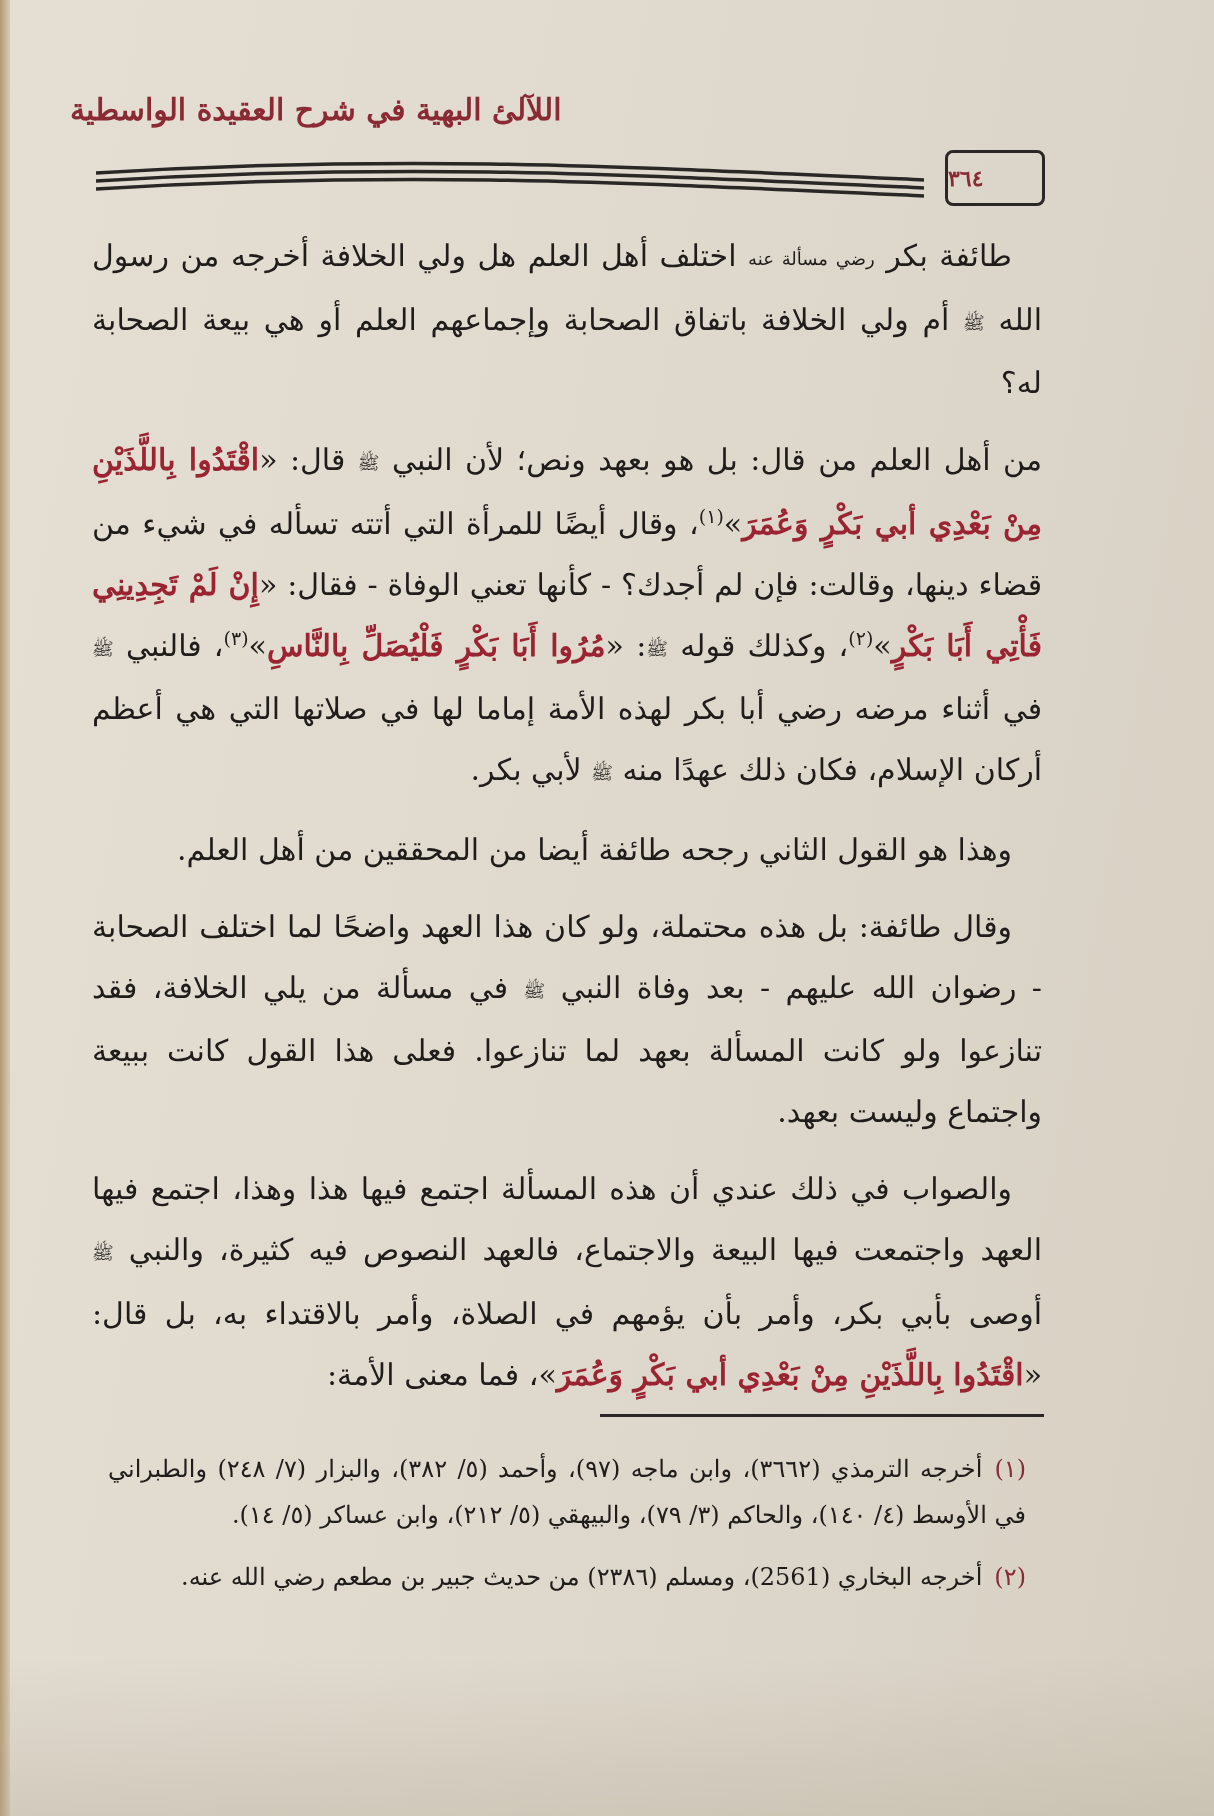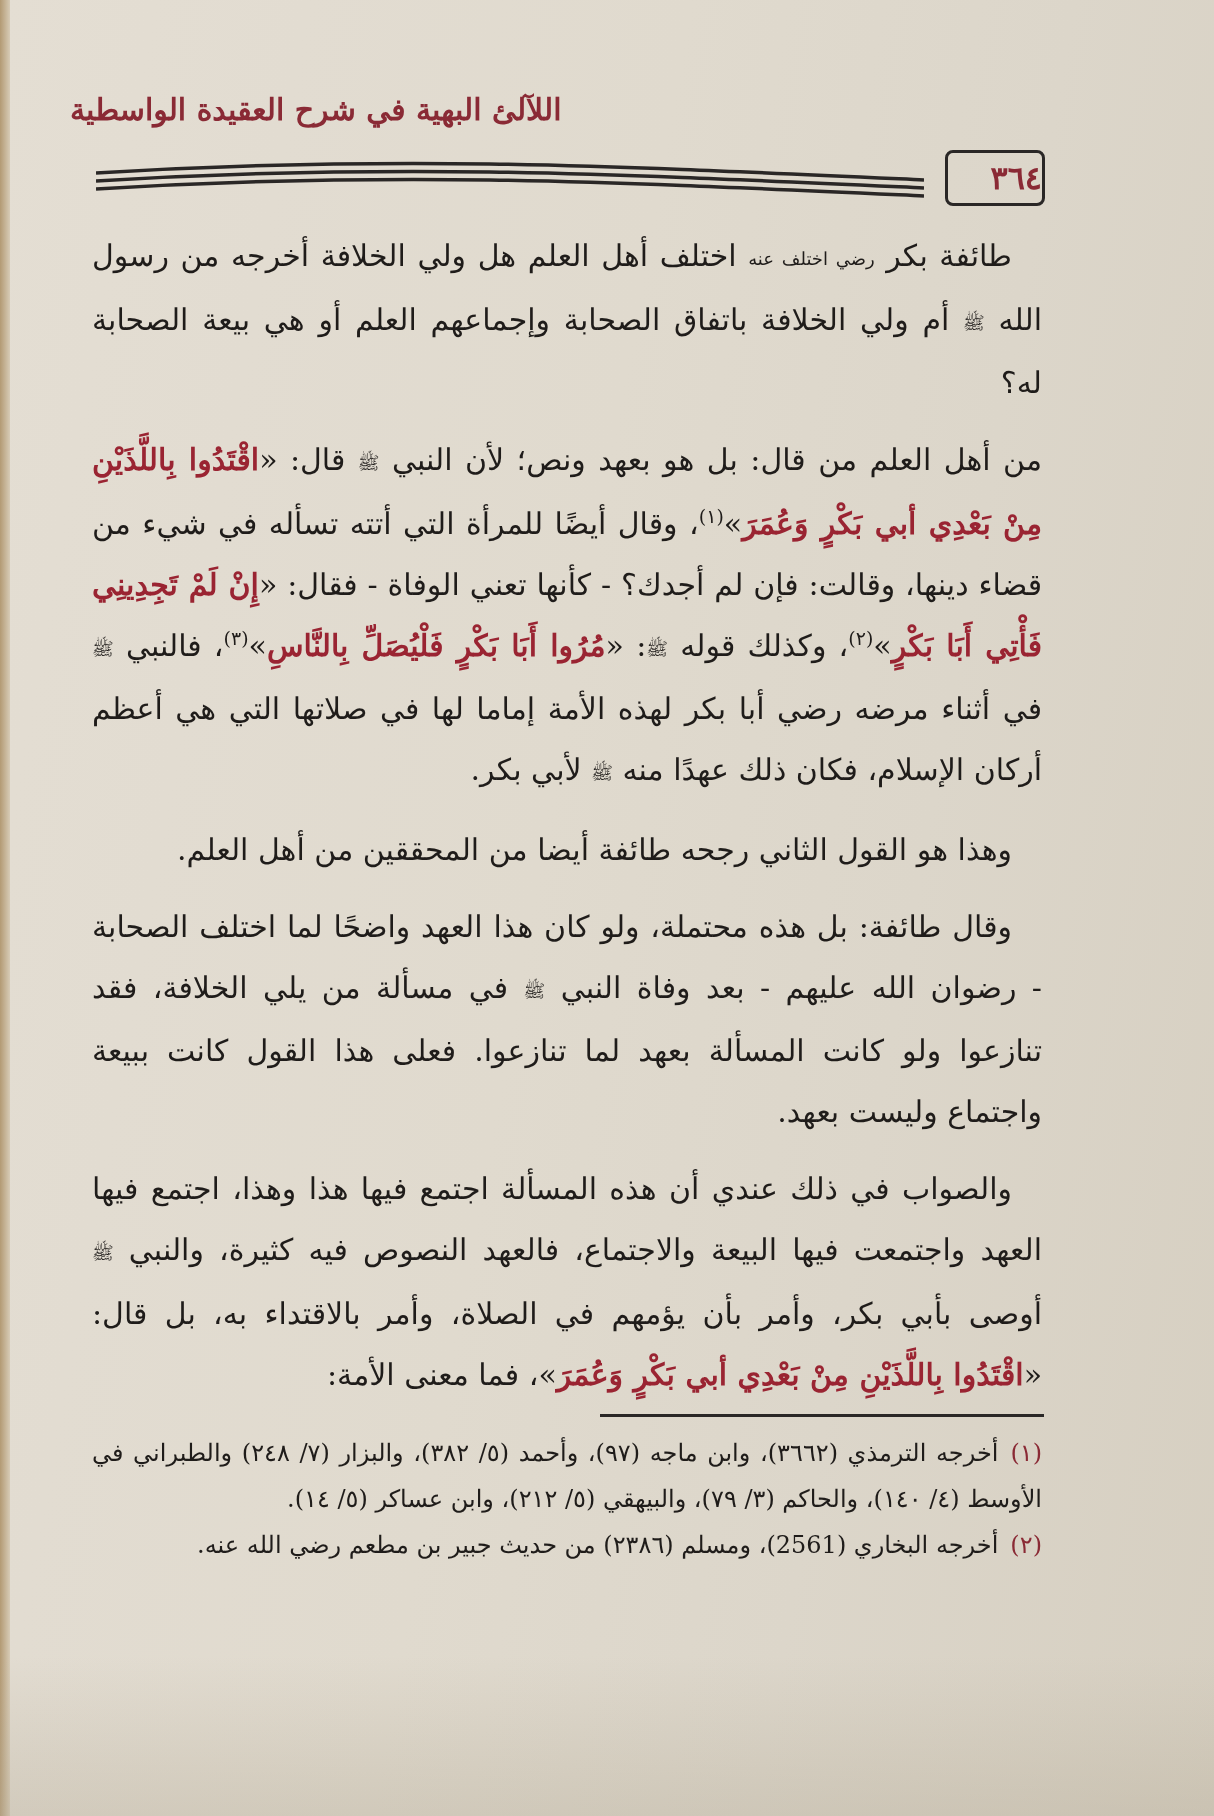--- a/index.html
+++ b/index.html
@@ -27,62 +27,62 @@
       position: absolute; left: 70px; top: 92px;
       color: #8a2a35; font-size: 30px; font-weight: bold;
       direction: rtl;
     }
     .ornament {
       position: absolute; left: 96px; top: 145px; width: 828px; height: 60px;
     }
     .page-number-box {
       position: absolute; left: 945px; top: 150px; width: 100px; height: 56px;
       border: 3px solid #2a2726; border-radius: 8px;
-      display: flex; align-items: center; justify-content: flex-end;
-      color: #8a2a35; font-size: 32px; font-weight: bold;
+      display: flex; align-items: center; justify-content: flex-start;
+      color: #8a2a35; font-size: 22px; font-weight: bold;
       box-sizing: border-box;
     }
     .body-text {
       position: absolute; left: 92px; width: 950px;
       direction: rtl; text-align: justify;
       color: #1f1c1a; font-size: 30px; line-height: 61px;
     }
     .body-text p { margin: 0 0 16px 0; text-indent: 30px; }
     .body-text p.noindent { text-indent: 0; }
     .hadith { color: #9a2432; font-weight: bold; }
     .ref { font-size: 19px; vertical-align: super; line-height: 0; }
     .salutation { font-size: 18px; vertical-align: middle; }
     .footnote-rule {
       position: absolute; left: 600px; top: 1414px; width: 444px; height: 3px; background: #2a2726;
     }
     .footnotes {
       position: absolute; left: 92px; top: 1430px; width: 950px;
       direction: rtl; color: #1f1c1a; font-size: 24px; line-height: 46px;
     }
-    .footnote { margin: 0; text-align: justify; }
+    .footnote { margin: 16px; text-align: justify; }
     .fn-num { color: #8a2a35; margin-left: 12px; }
   </style>
 </head>
 <body>
 
 <div class="page">
   <div class="running-title">اللآلئ البهية في شرح العقيدة الواسطية</div>
 
   <svg class="ornament" viewBox="0 0 828 60" preserveAspectRatio="none">
     <path d="M0 28 C 300 10, 500 20, 828 35" stroke="#2a2726" stroke-width="3.5" fill="none"></path>
     <path d="M0 36 C 300 18, 500 28, 828 43" stroke="#2a2726" stroke-width="3.5" fill="none"></path>
     <path d="M0 44 C 300 26, 500 36, 828 51" stroke="#2a2726" stroke-width="3.5" fill="none"></path>
   </svg>
 
   <div class="page-number-box">
     <span>٣٦٤</span>
   </div>
 
   <div class="body-text" style="top:225px;">
-    <p><span>طائفة بكر </span><span class="salutation">رضي اختلف عنه</span><span> اختلف أهل العلم هل ولي الخلافة أخرجه من رسول الله </span><span class="salutation">ﷺ</span><span> أم ولي الخلافة باتفاق الصحابة وإجماعهم العلم أو هي بيعة الصحابة له؟</span></p>
+    <p><span>طائفة بكر </span><span class="salutation">رضي مسألة عنه</span><span> اختلف أهل العلم هل ولي الخلافة أخرجه من رسول الله </span><span class="salutation">ﷺ</span><span> أم ولي الخلافة باتفاق الصحابة وإجماعهم العلم أو هي بيعة الصحابة له؟</span></p>
     <p class="noindent"><span>من أهل العلم من قال: بل هو بعهد ونص؛ لأن النبي </span><span class="salutation">ﷺ</span><span> قال: «</span><span class="hadith">اقْتَدُوا بِاللَّذَيْنِ مِنْ بَعْدِي أبي بَكْرٍ وَعُمَرَ</span><span>»</span><span class="ref">(١)</span><span>، وقال أيضًا للمرأة التي أتته تسأله في شيء من قضاء دينها، وقالت: فإن لم أجدك؟ - كأنها تعني الوفاة - فقال: «</span><span class="hadith">إِنْ لَمْ تَجِدِينِي فَأْتِي أَبَا بَكْرٍ</span><span>»</span><span class="ref">(٢)</span><span>، وكذلك قوله </span><span class="salutation">ﷺ</span><span>: «</span><span class="hadith">مُرُوا أَبَا بَكْرٍ فَلْيُصَلِّ بِالنَّاسِ</span><span>»</span><span class="ref">(٣)</span><span>، فالنبي </span><span class="salutation">ﷺ</span><span> في أثناء مرضه رضي أبا بكر لهذه الأمة إماما لها في صلاتها التي هي أعظم أركان الإسلام، فكان ذلك عهدًا منه </span><span class="salutation">ﷺ</span><span> لأبي بكر.</span></p>
     <p><span>وهذا هو القول الثاني رجحه طائفة أيضا من المحققين من أهل العلم.</span></p>
     <p><span>وقال طائفة: بل هذه محتملة، ولو كان هذا العهد واضحًا لما اختلف الصحابة - رضوان الله عليهم - بعد وفاة النبي </span><span class="salutation">ﷺ</span><span> في مسألة من يلي الخلافة، فقد تنازعوا ولو كانت المسألة بعهد لما تنازعوا. فعلى هذا القول كانت ببيعة واجتماع وليست بعهد.</span></p>
     <p><span>والصواب في ذلك عندي أن هذه المسألة اجتمع فيها هذا وهذا، اجتمع فيها العهد واجتمعت فيها البيعة والاجتماع، فالعهد النصوص فيه كثيرة، والنبي </span><span class="salutation">ﷺ</span><span> أوصى بأبي بكر، وأمر بأن يؤمهم في الصلاة، وأمر بالاقتداء به، بل قال: «</span><span class="hadith">اقْتَدُوا بِاللَّذَيْنِ مِنْ بَعْدِي أبي بَكْرٍ وَعُمَرَ</span><span>»، فما معنى الأمة:</span></p>
   </div>
 
   <div class="footnote-rule"></div>
 
   <div class="footnotes">
     <p class="footnote">

